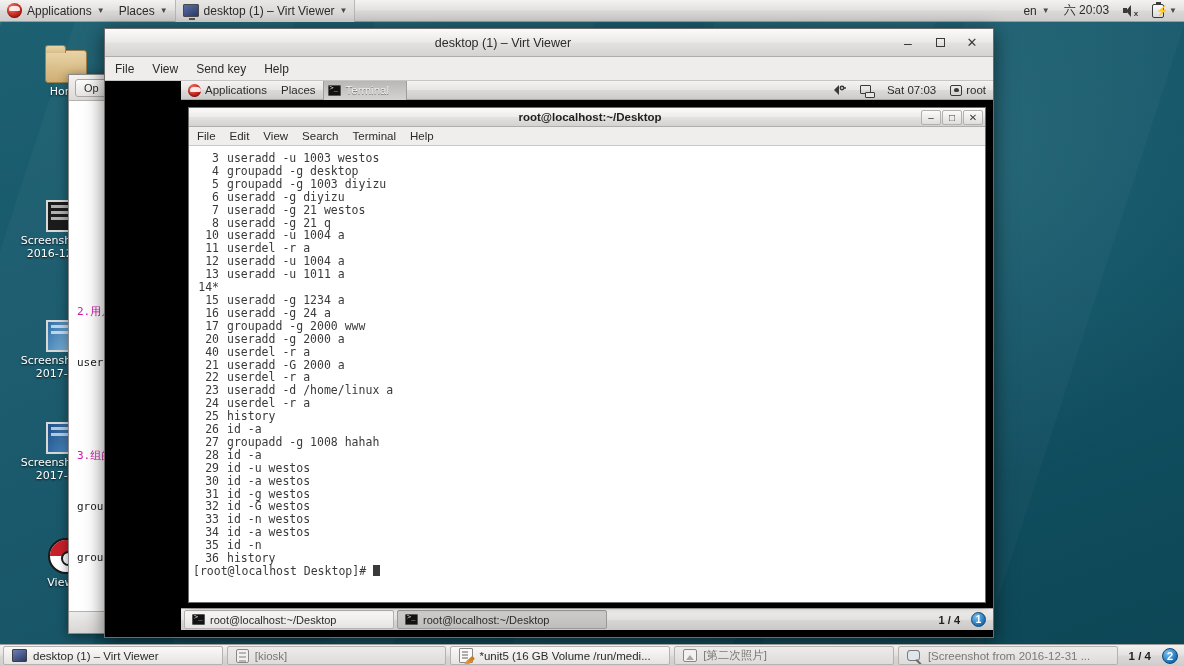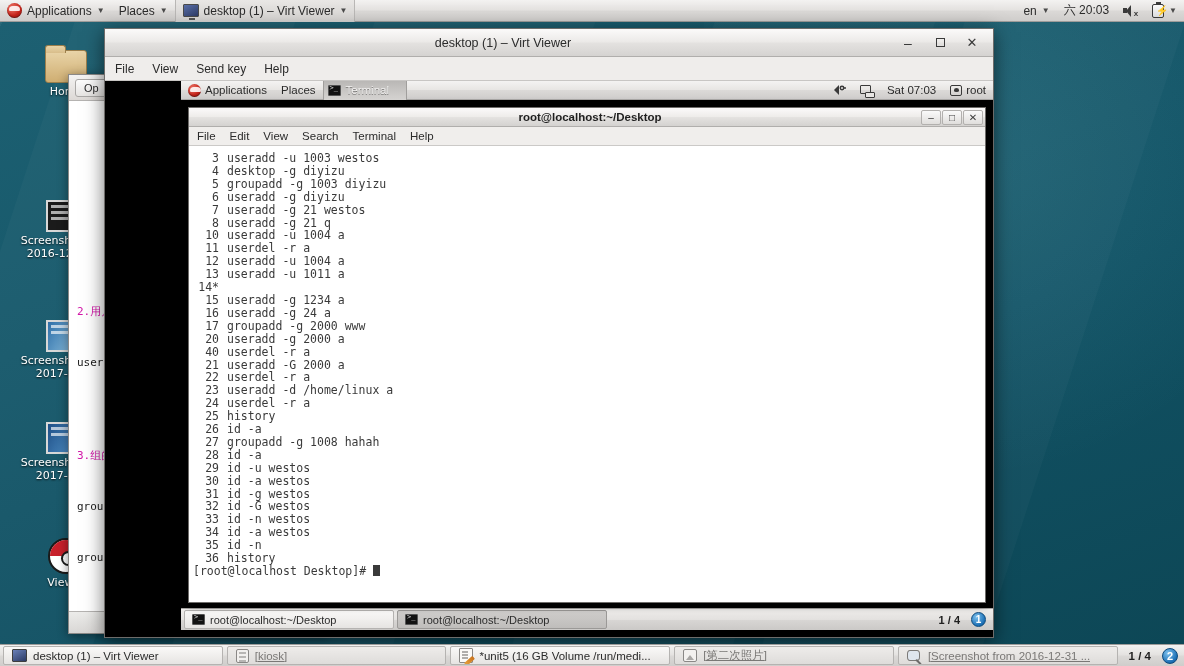--- a/index.html
+++ b/index.html
@@ -216,21 +216,21 @@
     position:absolute; left:0; bottom:0; width:1184px; height:22px;
     background:linear-gradient(180deg,#f3f2f1 0%,#e4e2e0 48%,#dbd9d7 52%,#cfcdcb 100%);
     border-top:1px solid #9e9c9a;
     display:flex; align-items:center; padding:1px 3px; gap:4px; font-size:11.5px; color:#2b2b2b;
   }
   .htask {
     display:flex; align-items:center; gap:6px; height:19px; padding:0 8px; flex:1 1 0; min-width:0;
     border:1px solid #b5b3b1; border-radius:2px; white-space:nowrap; overflow:hidden;
     background:linear-gradient(180deg,#faf9f8,#e6e4e2);
   }
-  .htask.dim { color:#7a7876; background:linear-gradient(180deg,#eeecea,#dedcda);text-decoration:underline; }
+  .htask.dim { color:#7a7876; background:linear-gradient(180deg,#eeecea,#dedcda); }
   .htask .lbl { overflow:hidden; text-overflow:ellipsis; }
   .ico-vv { width:15px; height:13px; border:1px solid #3e3e3e; border-radius:1px;
     background:linear-gradient(150deg,#6a80b8,#2b3a64); flex:0 0 15px; }
   .ico-kiosk { width:13px; height:14px; border:1.5px solid #8a8886; border-radius:2px;
     background:#f2f0ee; flex:0 0 13px; position:relative; }
   .ico-kiosk::after { content:""; position:absolute; left:2px; top:2px; width:7px; height:2px;
     background:#b8b6b4; box-shadow:0 4px 0 #b8b6b4, 0 8px 0 #b8b6b4; }
   .ico-gedit { width:14px; height:15px; background:#fbfaf8; border:1px solid #8a8886; border-radius:1px;
     flex:0 0 14px; position:relative; }
   .ico-gedit::after { content:""; position:absolute; right:-3px; bottom:-1px; width:11px; height:4px;
@@ -429,21 +429,21 @@
             <span>Edit</span>
             <span>View</span>
             <span>Search</span>
             <span>Terminal</span>
             <span>Help</span>
           </div>
 
           <div id="term-body">
             <div id="history-lines">
                 <div class="tline"><span class="tnum">3</span><span>useradd -u 1003 westos</span></div>
-                <div class="tline"><span class="tnum">4</span><span>desktop -g diyizu</span></div>
+                <div class="tline"><span class="tnum">4</span><span>groupadd -g desktop</span></div>
                 <div class="tline"><span class="tnum">5</span><span>groupadd -g 1003 diyizu</span></div>
                 <div class="tline"><span class="tnum">6</span><span>useradd -g diyizu</span></div>
                 <div class="tline"><span class="tnum">7</span><span>useradd -g 21 westos</span></div>
                 <div class="tline"><span class="tnum">8</span><span>useradd -g 21 q</span></div>
                 <div class="tline"><span class="tnum">10</span><span>useradd -u 1004 a</span></div>
                 <div class="tline"><span class="tnum">11</span><span>userdel -r a</span></div>
                 <div class="tline"><span class="tnum">12</span><span>useradd -u 1004 a</span></div>
                 <div class="tline"><span class="tnum">13</span><span>useradd -u 1011 a</span></div>
                 <div class="tline"><span class="tnum">14*</span><span></span></div>
                 <div class="tline"><span class="tnum">15</span><span>useradd -g 1234 a</span></div>

